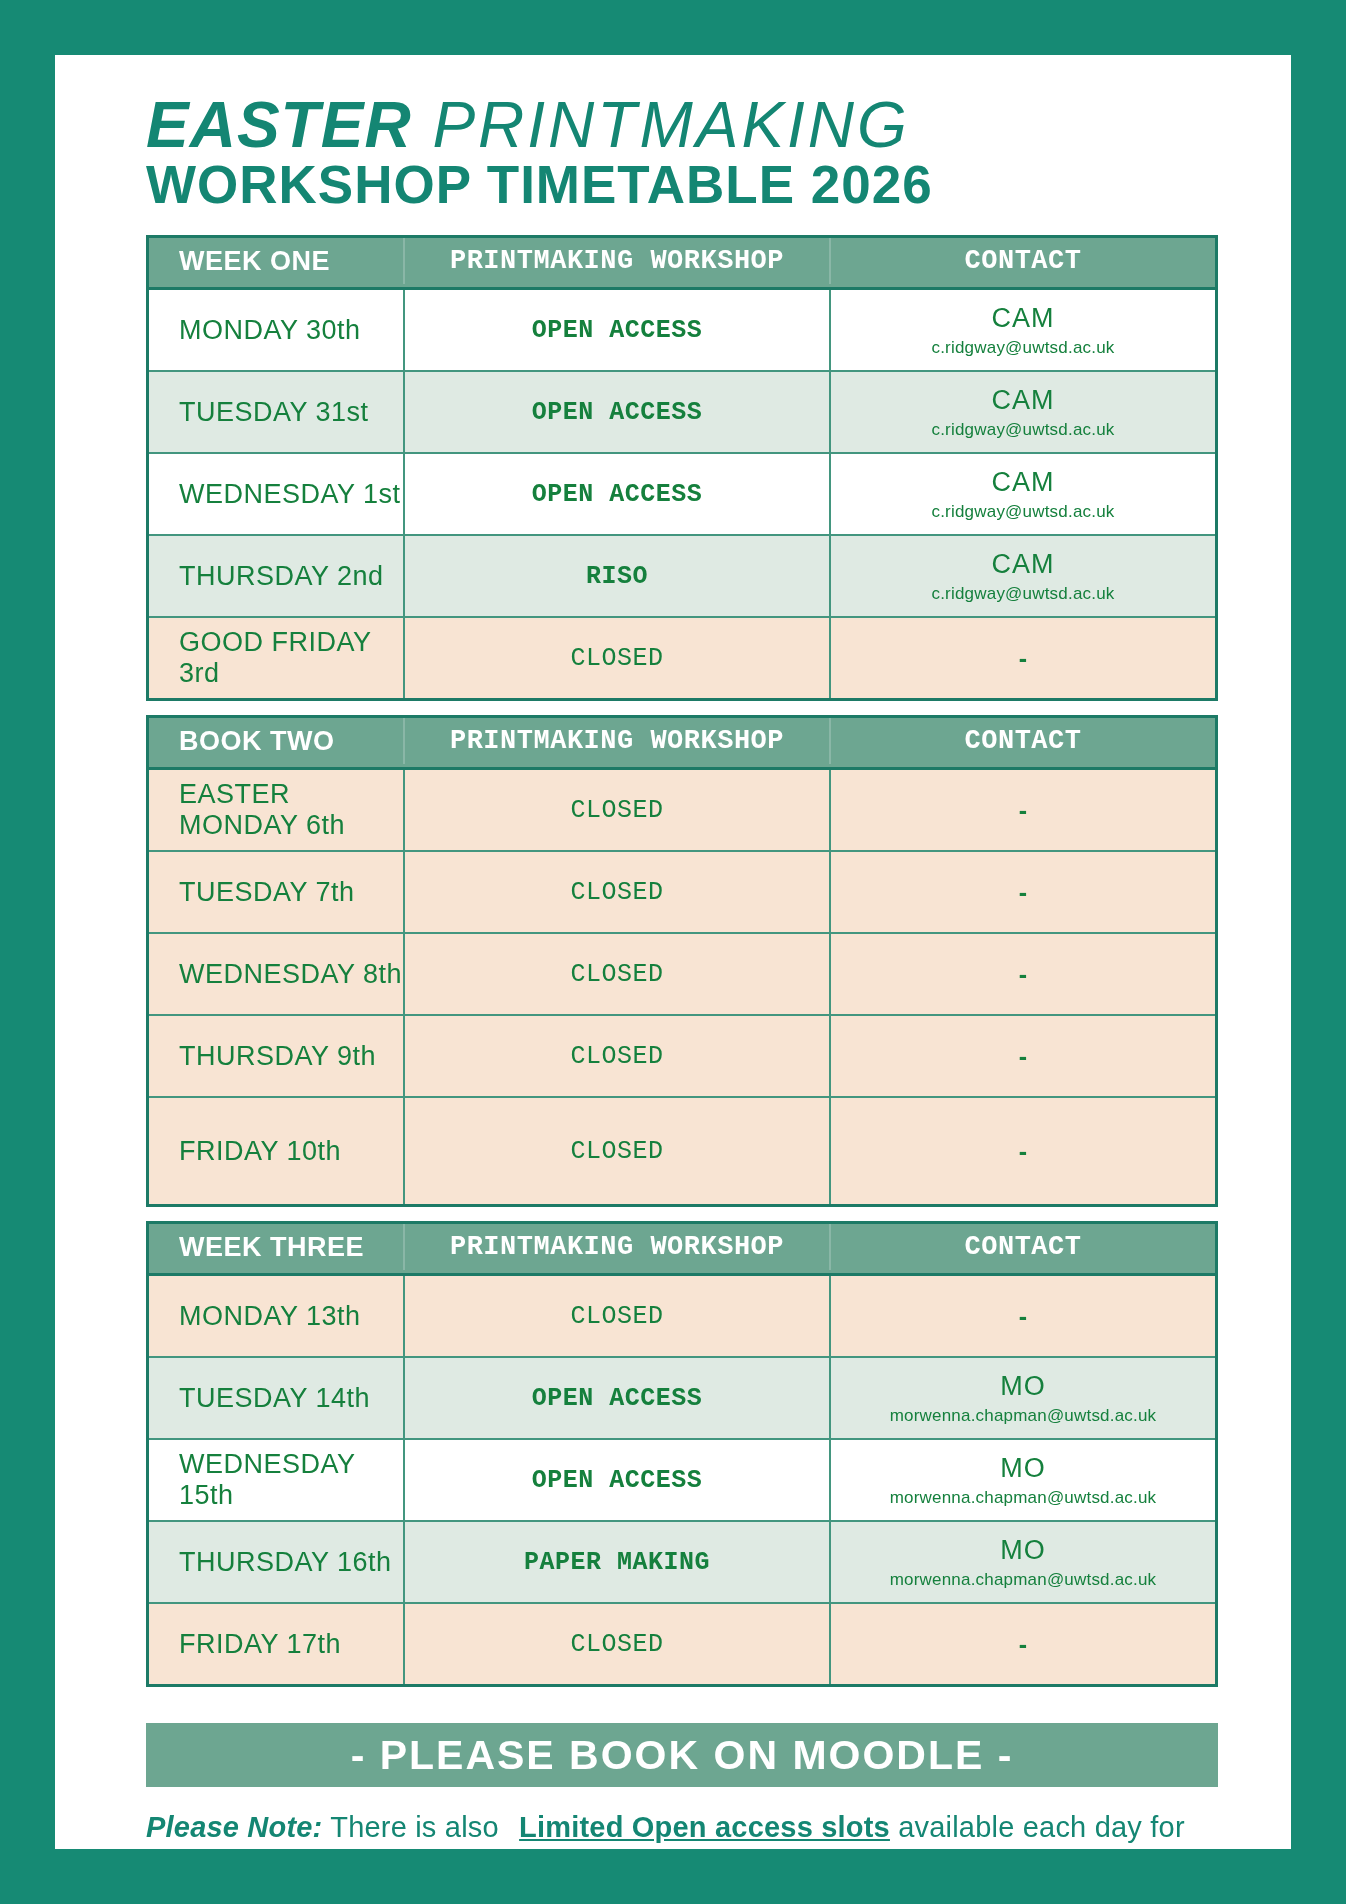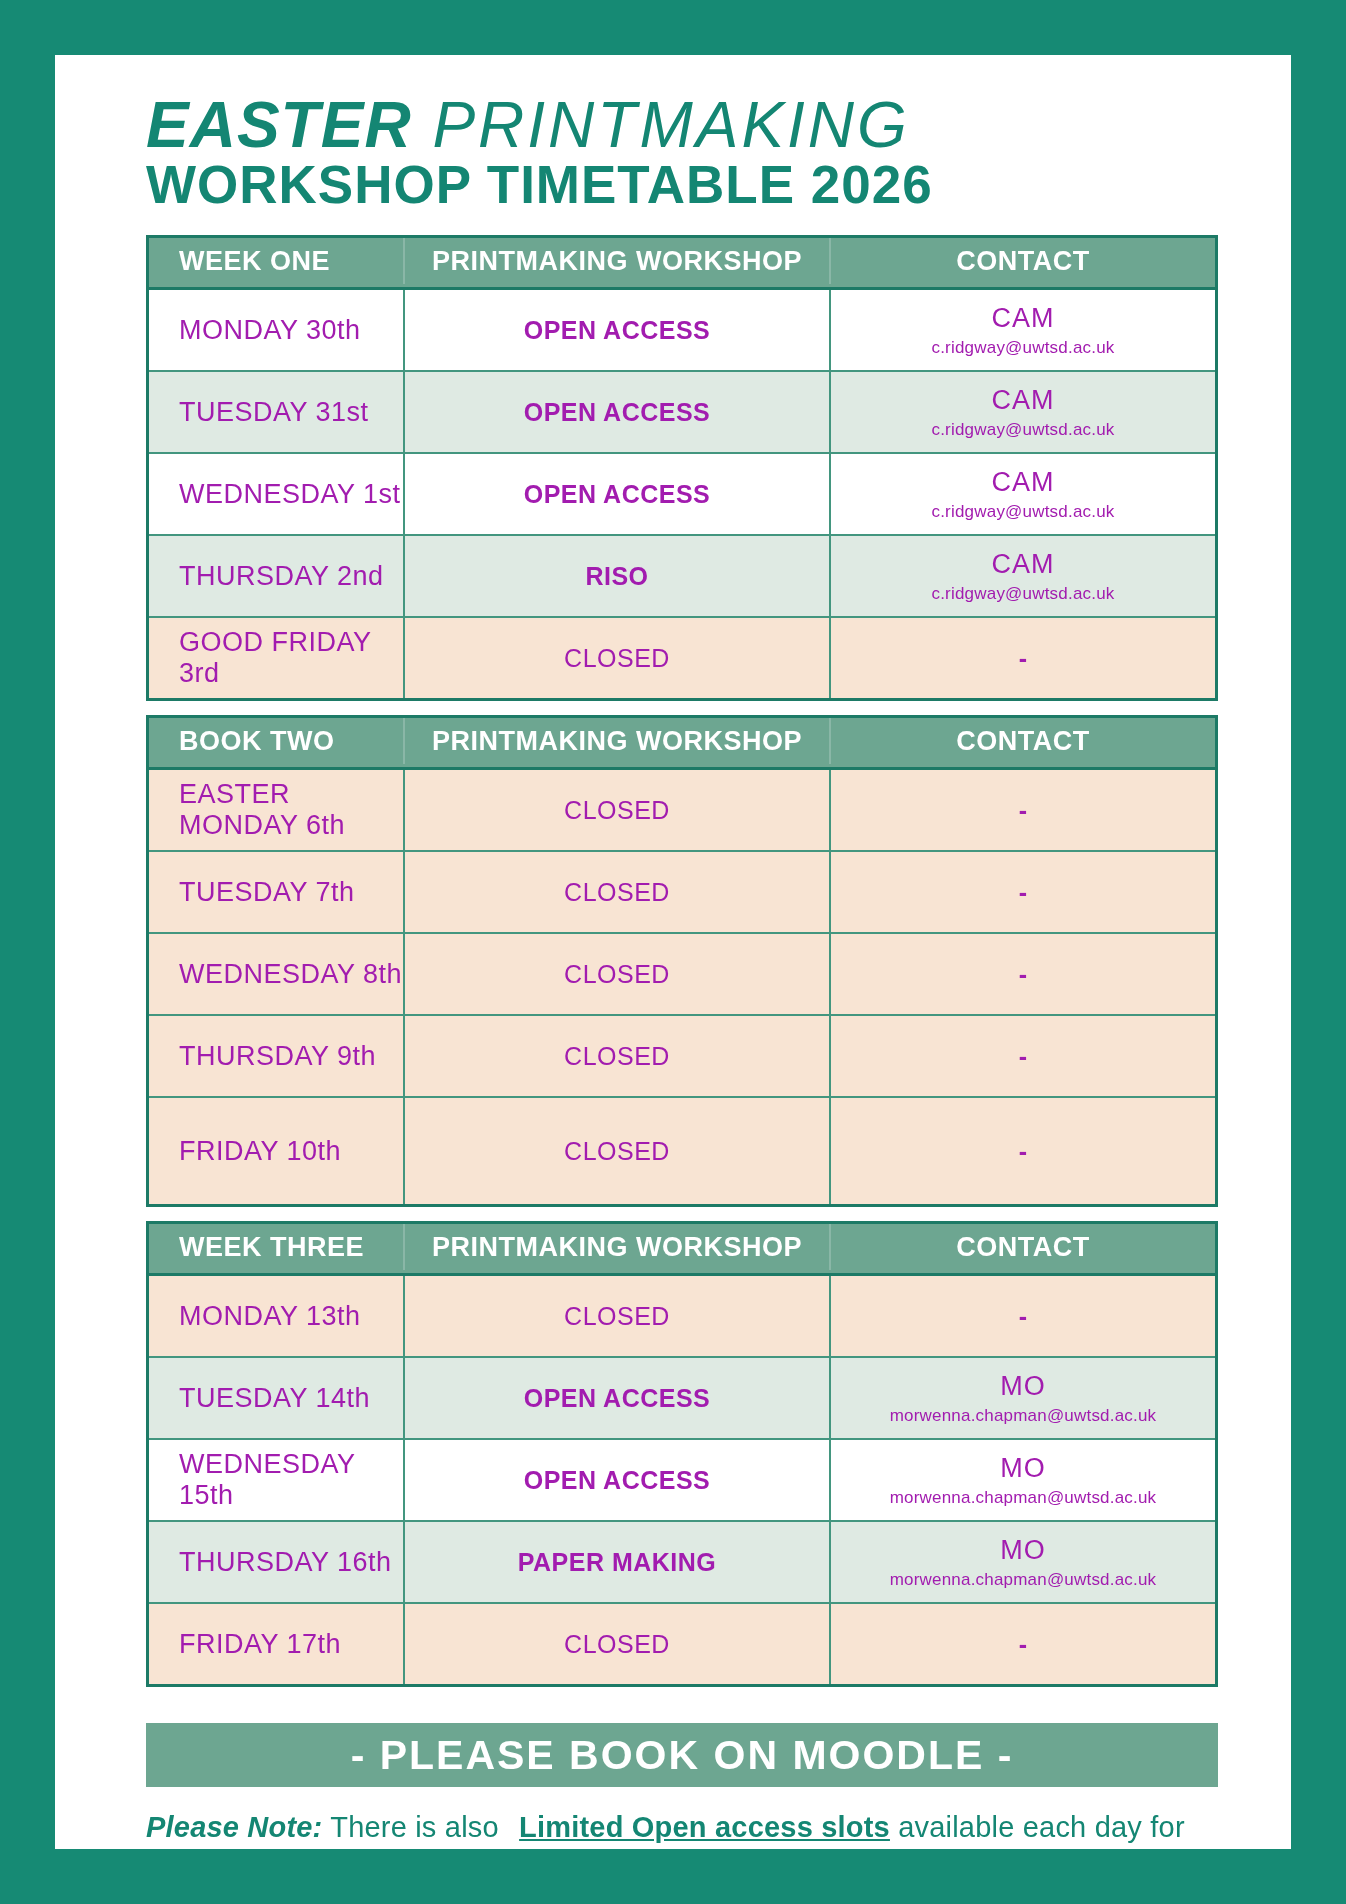--- a/index.html
+++ b/index.html
@@ -39,29 +39,29 @@
   .thead{
     background:#6da691;
     height:52px;
     border-bottom:3px solid #1d7a66;
   }
   .thead + .trow{border-top:none;}
   .cell{
     box-sizing:border-box;
     display:flex;flex-direction:column;justify-content:center;
     min-height:80px;
-    color:#a21caf;
+    color:#15803d;
   }
   .tall .cell{min-height:106px;}
   .thead .cell{min-height:46px;height:46px;color:#ffffff;font-weight:bold;font-size:27px;letter-spacing:0.5px;}
   .cell.c2,.cell.c3{border-left:2px solid #43967f;}
   .thead .cell{border-left-color:#ffffff33;}
   .day{padding-left:30px;font-size:27px;letter-spacing:0.5px;}
   .thead .day{padding-left:30px;}
-  .work{align-items:center;font-size:25px;letter-spacing:0.5px;}
+  .work{align-items:center;font-size:25px;letter-spacing:0.5px;font-family:Liberation Mono, monospace;}
   .work.bold{font-weight:bold;}
   .contact{align-items:center;}
   .cname{font-size:27px;letter-spacing:1px;}
   .cemail{font-size:17px;margin-top:4px;letter-spacing:0.2px;}
   .dash{align-items:center;text-align:center;font-size:25px;font-weight:bold;}
   .r-white{background:#ffffff;}
   .r-green{background:#dfeae3;}
   .r-peach{background:#f8e4d3;}
   
   .banner{

